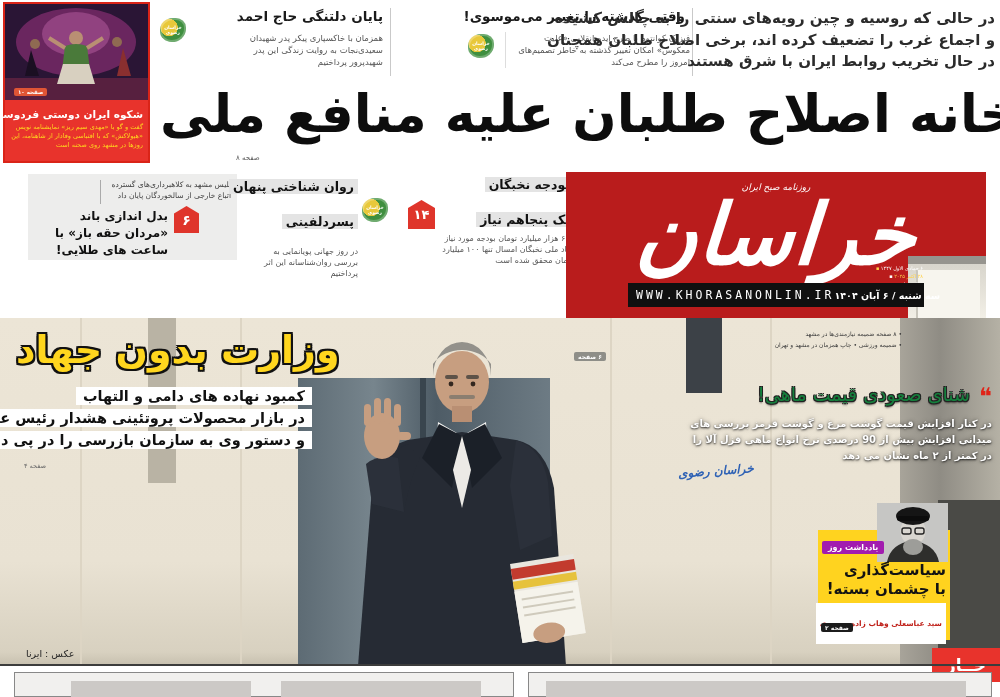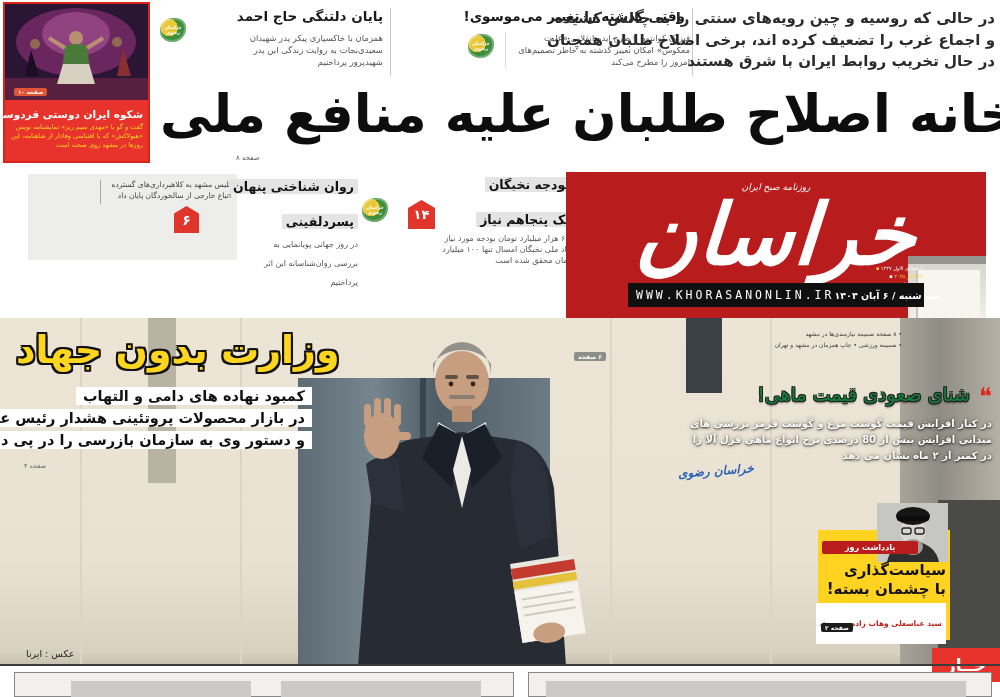--- a/index.html
+++ b/index.html
@@ -124,26 +124,27 @@
     <div class="nw">در حال تخریب روابط ایران با شرق هستند</div>
   </div>
 
   <div class="abs ctr nw" style="left:160px;top:84px;width:838px;font-size:52px;font-weight:900;color:#0d0d0d;letter-spacing:-1px">توپخانه اصلاح طلبان علیه منافع ملی</div>
   <div class="abs rtl nw" style="left:236px;top:154px;font-size:7px;color:#555">صفحه ۸</div>
 
   <div class="abs" style="left:28px;top:174px;width:209px;height:86px;background:#ededec">
     <div class="abs vline" style="left:72px;top:6px;height:24px;background:#aaa"></div>
     <div class="abs rtl" style="left:78px;top:6px;width:125px;font-size:7.5px;line-height:10.5px;color:#444">پلیس مشهد به کلاهبرداری‌های گسترده اتباع خارجی از سالخوردگان پایان داد</div>
     <div class="abs badge-pent rtl" style="left:146px;top:32px;width:25px;height:27px;font-size:14px">۶</div>
+    <div class="abs rtl b" style="left:6px;top:34px;width:134px;font-size:12px;line-height:17px;color:#111">بدل اندازی باند «مردان حقه باز» با ساعت های طلایی!</div>
   </div>
 
   <div class="abs rtl" style="left:248px;top:176px;width:110px;height:84px">
     <div class="nw"><span class="hl" style="font-size:12.5px">روان شناختی پنهان</span></div>
     <div class="nw" style="margin-top:16px"><span class="hl" style="font-size:12.5px">پسردلفینی</span></div>
-    <div class="gray" style="margin-top:5px;width:100px;font-size:8px;line-height:19px">در روز جهانی پویانمایی به بررسی روان‌شناسانه این اثر پرداختیم</div>
+    <div class="gray" style="margin-top:16px;width:100px;font-size:8px;line-height:11px">در روز جهانی پویانمایی به بررسی روان‌شناسانه این اثر پرداختیم</div>
   </div>
   <div class="abs stamp" style="left:362px;top:198px">
       <span>خراسان رضوی</span>
     </div>
 
   <div class="abs badge-pent rtl" style="left:408px;top:200px;width:27px;height:29px;font-size:13px">۱۴</div>
   <div class="abs rtl" style="left:440px;top:174px;width:134px;height:86px">
     <div class="nw"><span class="hl" style="font-size:12.5px">بودجه نخبگان</span></div>
     <div class="nw" style="margin-top:16px"><span class="hl" style="font-size:12.5px">یک پنجاهم نیاز</span></div>
     <div class="gray" style="margin-top:5px;width:132px;font-size:8px;line-height:11px">از ۶ هزار میلیارد تومان بودجه مورد نیاز بنیاد ملی نخبگان امسال تنها ۱۰۰ میلیارد تومان محقق شده است</div>
@@ -178,37 +179,37 @@
     <div class="nw" style="margin-top:3px"><span class="chip" style="font-size:14.5px">و دستور وی به سازمان بازرسی را در پی داشت</span></div>
   </div>
   <div class="abs rtl nw" style="left:24px;top:462px;font-size:6.5px;color:#666">صفحه ۴</div>
 
   <div class="abs rtl nw" style="left:700px;top:383px;width:292px">
     <span style="color:#e02418;font-size:24px;vertical-align:-4px">❝</span>
     <span class="outline-y-sm nw" style="font-size:19px;margin-right:4px">شنای صعودی قیمت ماهی!</span>
   </div>
   <div class="abs rtl whsh" style="left:690px;top:416px;width:302px;font-size:10px;line-height:16px">
     <div class="nw">در کنار افزایش قیمت گوشت مرغ و گوشت قرمز بررسی های</div>
-    <div class="nw">میدانی افزایش بیش از 80 درصدی نرخ انواع ماهی قزل آلا را</div>
+    <div class="nw">میدانی افزایش بیش از 90 درصدی نرخ انواع ماهی قزل آلا را</div>
     <div class="nw">در کمتر از ۲ ماه نشان می دهد</div>
   </div>
   <div class="abs rtl nw b" style="left:678px;top:464px;font-size:12px;color:#2f62b5;font-style:italic;transform:rotate(-4deg)">خراسان رضوی</div>
 
   <div class="abs" style="left:818px;top:530px;width:132px;height:110px;background:#ffd31f"></div>
   <svg class="abs" style="left:877px;top:503px" width="71" height="59" viewBox="0 0 71 59">
     <rect width="71" height="59" fill="#c6c6c4"></rect>
     <path d="M10,59 Q14,40 35,38 Q58,40 62,59 Z" fill="#2e2e2c"></path>
     <ellipse cx="36" cy="28" rx="12.5" ry="14" fill="#d9d6d0"></ellipse>
     <ellipse cx="36" cy="44" rx="10" ry="8" fill="#9d9d99"></ellipse>
     <ellipse cx="36" cy="13" rx="17" ry="9" fill="#151515"></ellipse>
     <rect x="20" y="13" width="32" height="5" rx="2.5" fill="#0c0c0c"></rect>
     <rect x="25" y="25" width="9" height="6" rx="2" fill="none" stroke="#222" stroke-width="1.4"></rect>
     <rect x="38" y="25" width="9" height="6" rx="2" fill="none" stroke="#222" stroke-width="1.4"></rect>
   </svg>
-  <span class="abs tinyb rtl nw" style="left:822px;top:541px;background:#b91c1c;font-size:8px;padding:2px 23px">یادداشت روز</span>
+  <span class="abs tinyb rtl nw" style="left:822px;top:541px;background:#a21caf;font-size:8px;padding:2px 6px">یادداشت روز</span>
   <div class="abs rtl b" style="left:822px;top:561px;width:124px;font-size:15px;line-height:19px;color:#131313">
     <div class="nw">سیاست‌گذاری</div>
     <div class="nw">با چشمان بسته!</div>
   </div>
   <div class="abs rtl nw" style="left:822px;top:603px;width:124px">
     <span style="background:#fff;color:#c0231c;font-size:7.5px;font-weight:bold;padding:16px 4px;display:inline-block">سید عباسعلی وهاب زاده موسوی</span>
   </div>
   <span class="abs tinyb rtl nw" style="left:821px;top:623px;background:#1c1c1c;font-size:6px;padding:1px 4px">صفحه ۲</span>
 
   <div class="abs rtl nw" style="left:26px;top:648px;width:80px;font-size:9.5px;color:#222;text-align:left">عکس : ایرنا</div>

